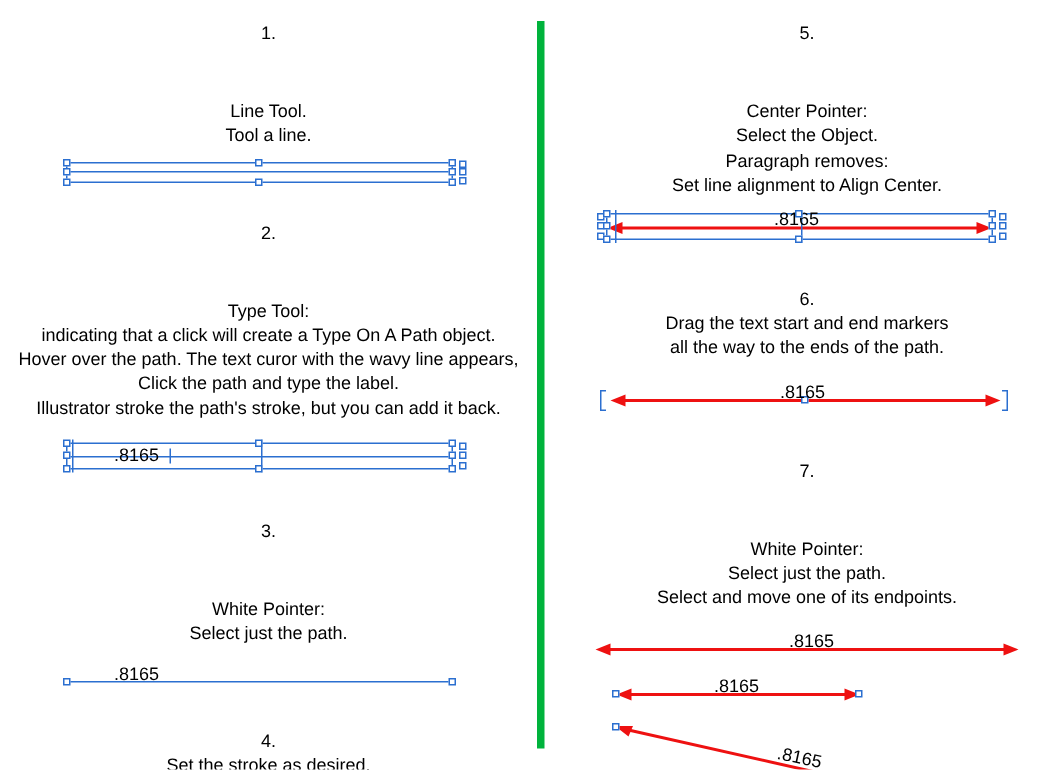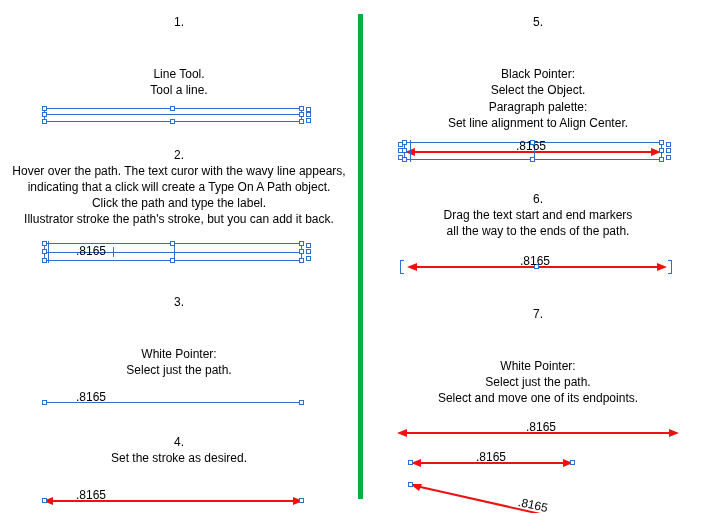--- a/index.html
+++ b/index.html
@@ -56,22 +56,23 @@
       </div>
       <div class="triple">
         <span style="left:262px;top:2px"></span>
           <span style="left:262px;top:7px"></span>
           <span style="left:262px;top:13px"></span>
       </div>
     </div>
 
     <div class="step" style="margin-top:18px">
       <span class="step-num">2.</span>
+      <span class="step-title">Type Tool:</span>
+      <span class="step-body">indicating that a click will create a Type On A Path object.</span>
       <span class="step-body">Hover over the path. The text curor with the wavy line appears,</span>
-      <span class="step-body">indicating that a click will create a Type On A Path object.</span>
       <span class="step-body">Click the path and type the label.</span>
       <span class="step-body">Illustrator stroke the path's stroke, but you can add it back.</span>
     </div>
     <div class="illus" style="width:270px;height:30px;margin-top:12px">
       <div class="bluebox" style="left:0;top:3px;width:258px;height:18px"></div>
       <div class="path-line" style="left:0;top:12px;width:258px"></div>
       <div class="tick" style="left:4px;top:1px;height:22px"></div>
       <div class="tick" style="left:69px;top:7px"></div>
       <div class="tick" style="left:130px;top:1px;height:22px"></div>
       <span class="label" style="left:32px;top:4px">.8165</span>
@@ -115,23 +116,23 @@
       <div class="anchor" style="left:-2px;top:12px"></div>
       <div class="anchor" style="left:255px;top:12px"></div>
       <span class="label" style="left:32px;top:2px">.8165</span>
     </div>
   </div>
 
   <div class="col right">
 
     <div class="step" style="margin-top:14px">
       <span class="step-num">5.</span>
-      <span class="step-title">Black Pointer:</span>
+      <span class="step-title">Center Pointer:</span>
       <span class="step-body">Select the Object.</span>
-      <span class="step-body">Paragraph palette:</span>
+      <span class="step-body">Paragraph removes:</span>
       <span class="step-body">Set line alignment to Align Center.</span>
     </div>
     <div class="illus" style="width:280px;height:28px;margin-top:8px">
       <div class="bluebox" style="left:6px;top:3px;width:258px;height:18px"></div>
       <div class="red-line" style="left:16px;top:12px;width:238px"></div>
       <div class="arrow-l" style="left:7px;top:9px"></div>
       <div class="arrow-r" style="left:253px;top:9px"></div>
       <div class="tick" style="left:12px;top:1px;height:22px"></div>
       <div class="tick" style="left:136px;top:1px;height:22px"></div>
       <span class="label" style="left:118px;top:0px">.8165</span>

